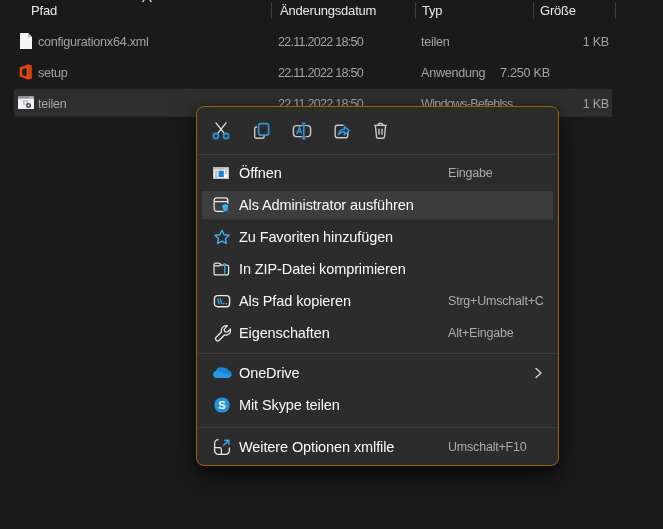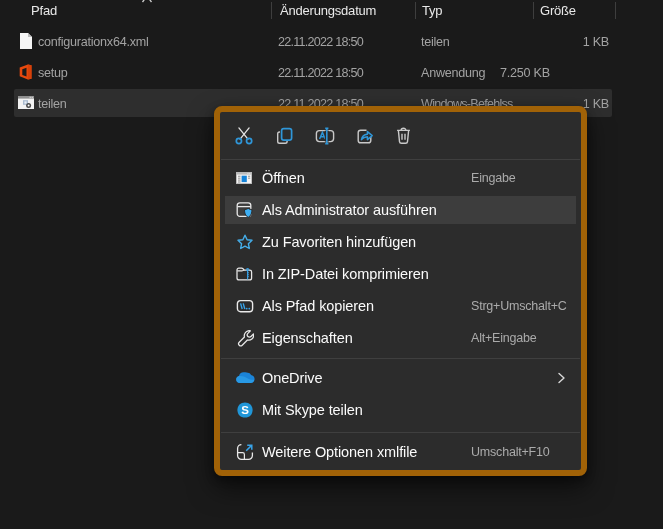--- a/index.html
+++ b/index.html
@@ -3,22 +3,22 @@
 <meta charset="utf-8">
 <style>
   html,body{margin:0;padding:0;width:663px;height:529px;background:#1a1a1a;overflow:hidden}
   body{font-family:"Liberation Sans",sans-serif;position:relative}
   .abs{position:absolute}
   .hdr{color:#e9e9e9;font-size:13px;letter-spacing:-0.2px}
   .vline{position:absolute;width:1px;background:#3e3e3e;top:2px;height:17px}
   .cell{position:absolute;color:#a3a3a3;font-size:12.6px;letter-spacing:-0.25px;white-space:nowrap}
   .tight{letter-spacing:-0.75px}
   .rsel{position:absolute;left:14px;width:598px;height:28px;background:#2e2e2e;border-radius:2px}
-  .menu{position:absolute;left:214px;top:106px;width:361px;height:358px;background:#2c2c2c;
-        border:6px solid #a16207;border-radius:8px;box-shadow:0 12px 26px rgba(0,0,0,.55),0 3px 8px rgba(0,0,0,.4)}
+  .menu{position:absolute;left:196px;top:106px;width:361px;height:358px;background:#2c2c2c;
+        border:1px solid #a16207;border-radius:8px;box-shadow:0 12px 26px rgba(0,0,0,.55),0 3px 8px rgba(0,0,0,.4)}
   .mi{position:absolute;left:5px;width:351px;height:32px}
   .mi .lbl{position:absolute;left:37px;top:50%;transform:translateY(-50%);color:#fbfbfb;font-size:14.5px;letter-spacing:-0.1px;white-space:nowrap}
   .mi .sc{position:absolute;left:246px;top:50%;transform:translateY(-50%);color:#ababab;font-size:12.5px;letter-spacing:-0.2px;white-space:nowrap}
   .mi .ic{position:absolute;left:10.5px;top:50%;transform:translateY(-50%)}
   .misel{background:#3d3d3d;border-radius:0;height:28px}
   .msep{position:absolute;left:1px;width:359px;height:1px;background:#3f3f3f}
   .tbi{position:absolute;top:13px}
 </style>
 </head>
 <body>

